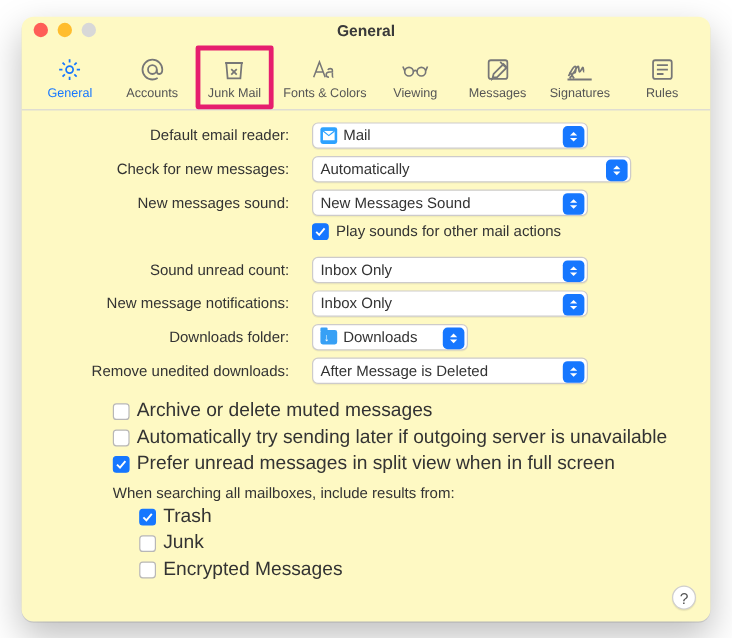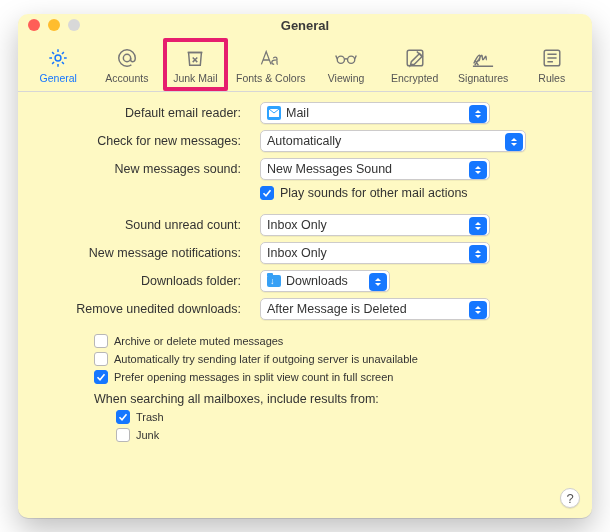--- a/index.html
+++ b/index.html
@@ -113,21 +113,21 @@
   .foldericon::after{
     content:"↓"; position:absolute; top:0; left:3px; color:#fff; font-size:9px; line-height:12px;
   }
   .checkbox {
     width:14px; height:14px; border-radius:3px; border:1px solid #b8b7b7;
     background:#fff; display:inline-flex; align-items:center; justify-content:center;
     margin-right:6px; flex-shrink:0;
   }
   .checkbox.checked { background:#1677ff; border-color:#1677ff; }
   .checkbox.checked svg { width:10px; height:10px; }
-  .crow { display:flex; align-items:center; padding-left:58px; margin-bottom:4px; font-size:11px;}
+  .crow { display:flex; align-items:center; padding-left:58px; margin-bottom:4px; font-size:16px;}
   .crow .txt { color:#333; }
   .gap { height:8px; }
   .indented { padding-left:80px; }
   .searchhdr { padding-left:58px; margin-top:8px; margin-bottom:4px; }
   .helpbtn {
     position:absolute; right:12px; bottom:10px;
     width:20px; height:20px; border-radius:50%;
     background:#fff; border:1px solid #cfcece;
     display:flex; align-items:center; justify-content:center;
     font-size:13px; color:#555;
@@ -190,21 +190,21 @@
         <path d="M12.2 14c.5-.8 1.3-1.3 1.8-1.3s1.3.5 1.8 1.3M3.8 13 2 9M24.2 13 26 9"></path>
       </svg>
       <span class="lbl">Viewing</span>
     </div>
 
     <div class="toolbtn">
       <svg viewBox="0 0 24 24" fill="none" stroke="#777" stroke-width="1.6">
         <rect x="3.5" y="3.5" width="17" height="17" rx="2"></rect>
         <path d="M14 5 20 11M8 19l-1 1 1-4 9-9 3 3-9 9Z"></path>
       </svg>
-      <span class="lbl">Encrypted</span>
+      <span class="lbl">Messages</span>
     </div>
 
     <div class="toolbtn">
       <svg viewBox="0 0 26 24" fill="none" stroke="#777" stroke-width="1.6">
         <path d="M3 18c2-4 4-9 6-9 1.2 0 .5 6-.5 6s2-6 3.2-6c1 0 .2 5 1.3 5 1 0 2.3-4 3-4 .8 0 0 4 1.2 4M4 14l4 6M8 14l-4 6"></path>
         <path d="M2 21h22"></path>
       </svg>
       <span class="lbl">Signatures</span>
     </div>
 
@@ -304,37 +304,41 @@
     <div class="crow">
       <span class="checkbox"></span>
       <span class="txt">Automatically try sending later if outgoing server is unavailable</span>
     </div>
     <div class="crow">
       <span class="checkbox checked">
         <svg viewBox="0 0 10 10">
             <path d="M1.5 5.2 4 7.7l4.5-5.4" stroke="#fff" stroke-width="1.6" fill="none"></path>
           </svg>
       </span>
-      <span class="txt">Prefer opening messages in split view count in full screen</span>
+      <span class="txt">Prefer unread messages in split view when in full screen</span>
     </div>
 
     <div class="searchhdr">When searching all mailboxes, include results from:</div>
 
     <div class="crow indented">
       <span class="checkbox checked">
         <svg viewBox="0 0 10 10">
             <path d="M1.5 5.2 4 7.7l4.5-5.4" stroke="#fff" stroke-width="1.6" fill="none"></path>
           </svg>
       </span>
       <span class="txt">Trash</span>
     </div>
     <div class="crow indented">
       <span class="checkbox"></span>
       <span class="txt">Junk</span>
     </div>
+    <div class="crow indented">
+      <span class="checkbox"></span>
+      <span class="txt">Encrypted Messages</span>
+    </div>
 
   </div>
 
   <div class="helpbtn">
     <span>?</span>
   </div>
 
 </div>
 
 </body></html>

